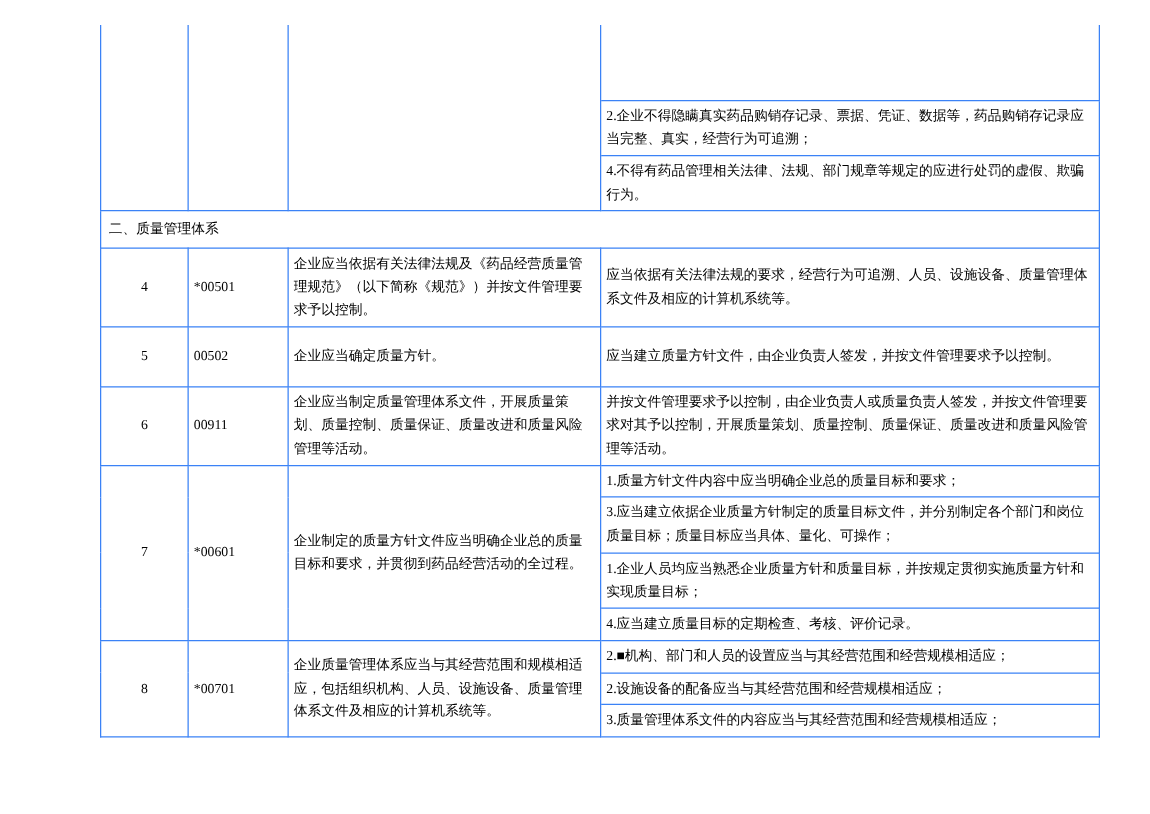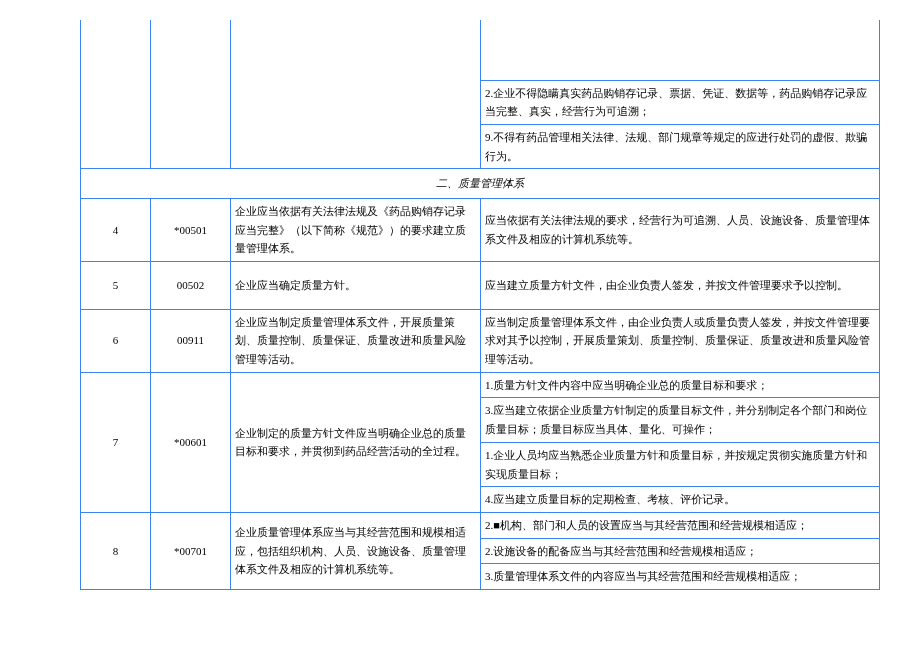--- a/index.html
+++ b/index.html
@@ -16,27 +16,26 @@
       table-layout: fixed;
     }
     td, th {
       border: 1px solid #3b82f6;
       padding: 3px 4px;
       vertical-align: middle;
       line-height: 1.7;
       word-wrap: break-word;
     }
     .col-num { width: 70px; text-align: center; }
-    .col-code { width: 80px; text-align: center; }
+    .col-code { width: 80px; text-align: left; }
     .col-req { width: 250px; text-align: left; }
     .col-detail { text-align: left; }
     .section-head td {
-      text-align: center;
+      text-align: left;
       padding: 5px 6px;
-      font-style: italic;
     }
     .spacer-row td {
       height: 60px;
       border-top: none;
     }
   </style>
 </head>
 <body>
 
 <table>
@@ -51,46 +50,46 @@
     <tr class="spacer-row">
       <td rowspan="3"></td>
       <td rowspan="3"></td>
       <td rowspan="3"></td>
       <td style="border-top:none;"></td>
     </tr>
     <tr>
       <td>2.企业不得隐瞒真实药品购销存记录、票据、凭证、数据等，药品购销存记录应当完整、真实，经营行为可追溯；</td>
     </tr>
     <tr>
-      <td>9.不得有药品管理相关法律、法规、部门规章等规定的应进行处罚的虚假、欺骗行为。</td>
+      <td>4.不得有药品管理相关法律、法规、部门规章等规定的应进行处罚的虚假、欺骗行为。</td>
     </tr>
 
     <tr class="section-head">
       <td colspan="4">二、质量管理体系</td>
     </tr>
 
     <tr>
       <td class="col-num">4</td>
       <td class="col-code">*00501</td>
-      <td>企业应当依据有关法律法规及《药品购销存记录应当完整》（以下简称《规范》）的要求建立质量管理体系。</td>
+      <td>企业应当依据有关法律法规及《药品经营质量管理规范》（以下简称《规范》）并按文件管理要求予以控制。</td>
       <td>应当依据有关法律法规的要求，经营行为可追溯、人员、设施设备、质量管理体系文件及相应的计算机系统等。</td>
     </tr>
 
     <tr>
       <td class="col-num">5</td>
       <td class="col-code">00502</td>
       <td style="padding-top:14px;padding-bottom:14px;">企业应当确定质量方针。</td>
       <td>应当建立质量方针文件，由企业负责人签发，并按文件管理要求予以控制。</td>
     </tr>
 
     <tr>
       <td class="col-num">6</td>
       <td class="col-code">00911</td>
       <td>企业应当制定质量管理体系文件，开展质量策划、质量控制、质量保证、质量改进和质量风险管理等活动。</td>
-      <td>应当制定质量管理体系文件，由企业负责人或质量负责人签发，并按文件管理要求对其予以控制，开展质量策划、质量控制、质量保证、质量改进和质量风险管理等活动。</td>
+      <td>并按文件管理要求予以控制，由企业负责人或质量负责人签发，并按文件管理要求对其予以控制，开展质量策划、质量控制、质量保证、质量改进和质量风险管理等活动。</td>
     </tr>
 
     <tr>
       <td rowspan="4" class="col-num">7</td>
       <td rowspan="4" class="col-code">*00601</td>
       <td rowspan="4">企业制定的质量方针文件应当明确企业总的质量目标和要求，并贯彻到药品经营活动的全过程。</td>
       <td>1.质量方针文件内容中应当明确企业总的质量目标和要求；</td>
     </tr>
     <tr>
       <td>3.应当建立依据企业质量方针制定的质量目标文件，并分别制定各个部门和岗位质量目标；质量目标应当具体、量化、可操作；</td>

